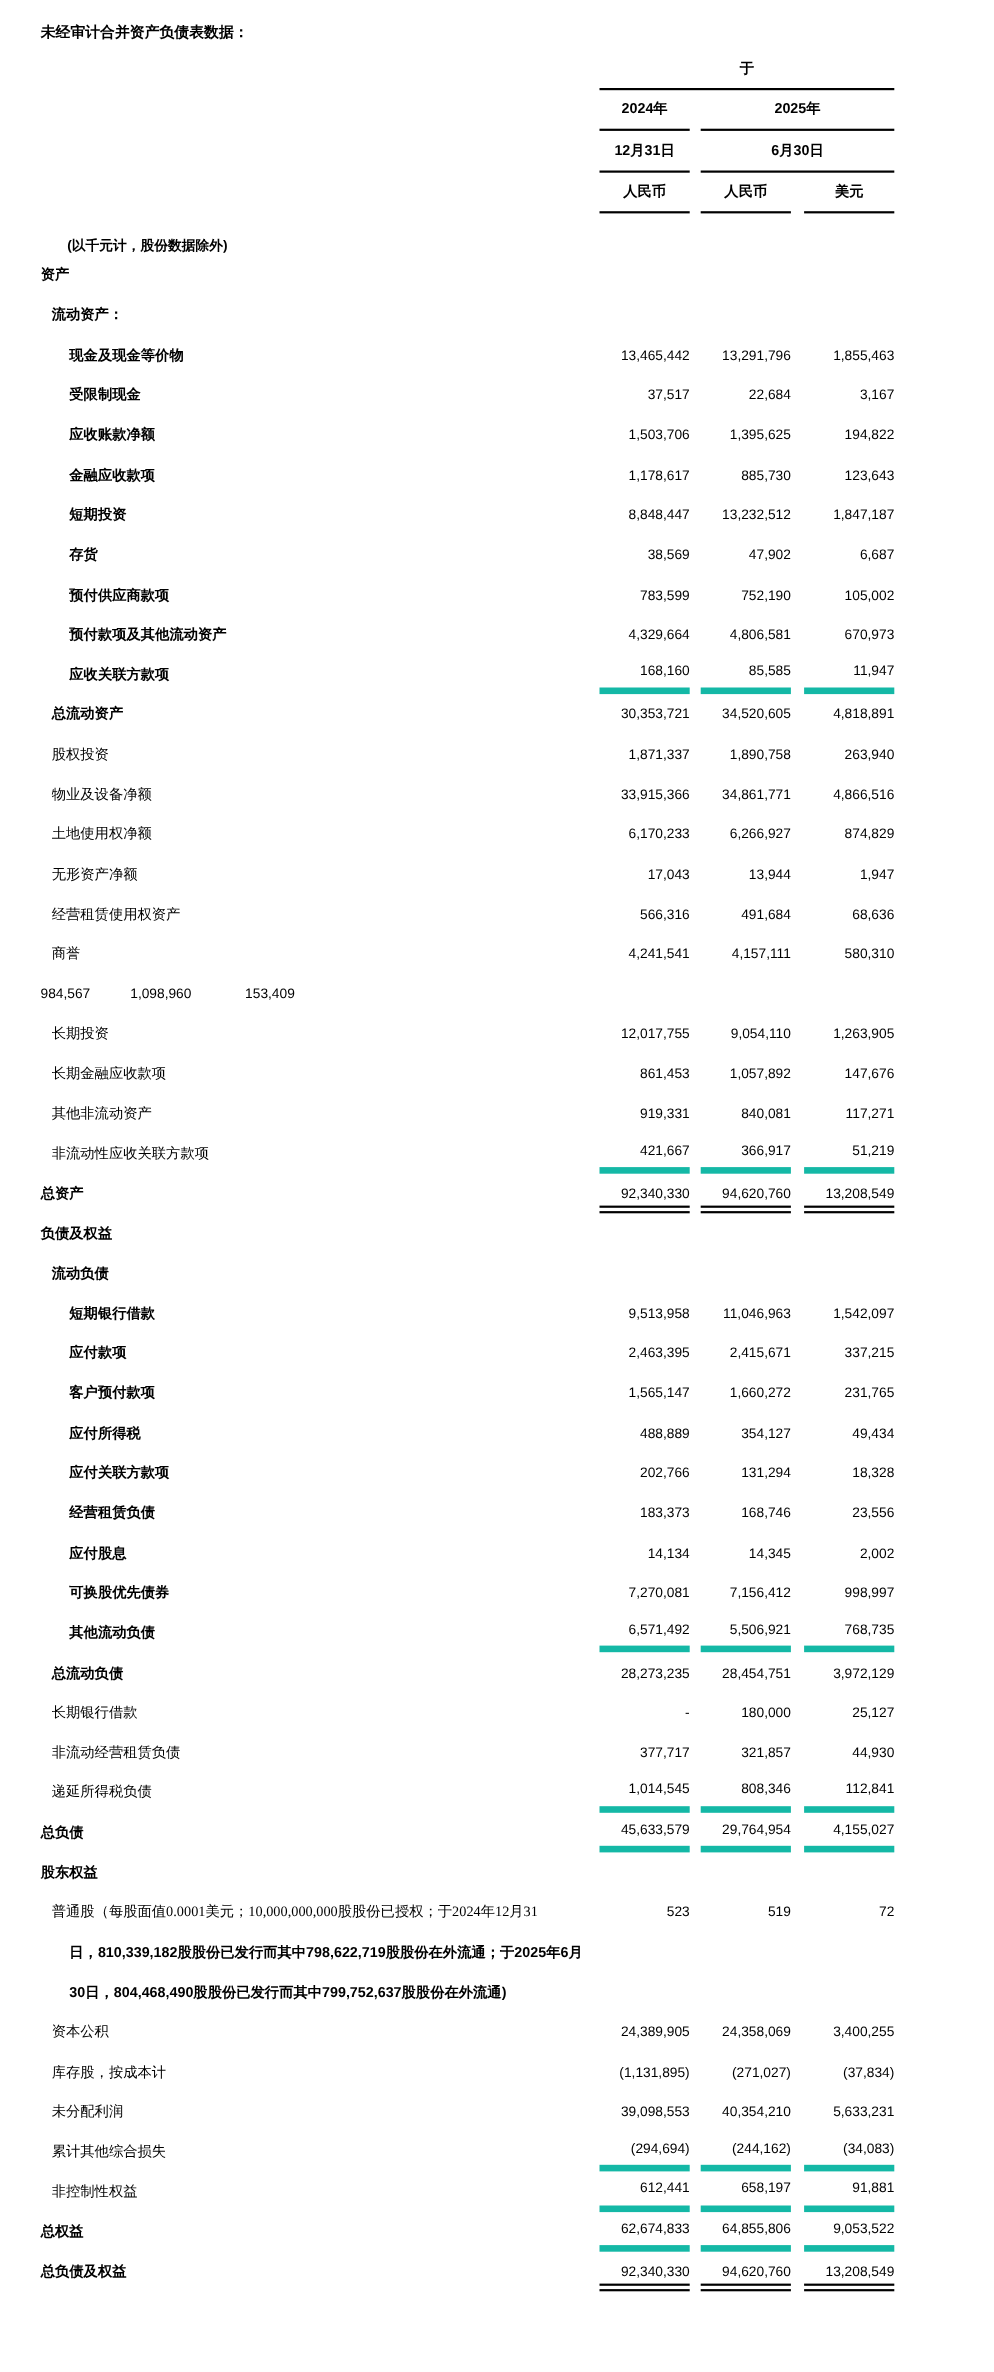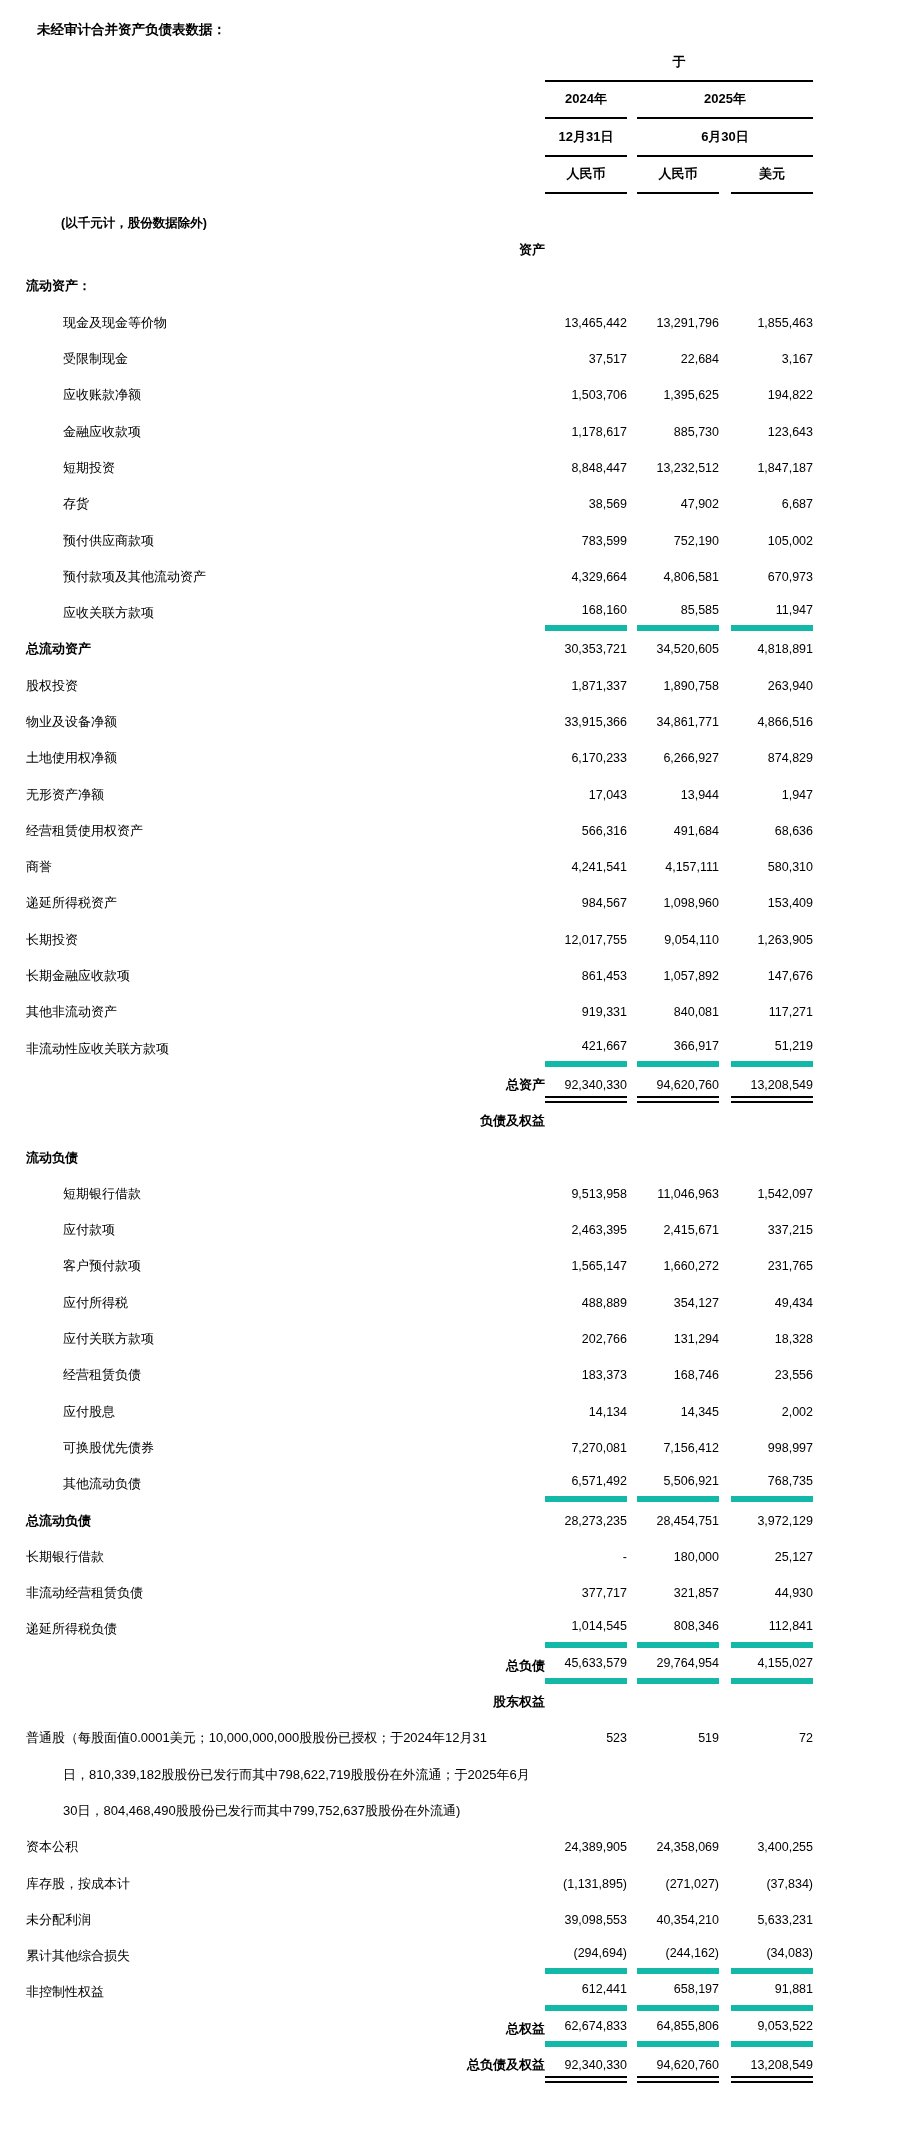--- a/index.html
+++ b/index.html
@@ -22,23 +22,23 @@
   .w23{width:176px;}
   .wall{width:268px;}
   .g10{width:10px;}
   .g12{width:12px;}
   .bb{border-bottom:2px solid #000;}
   .hnote{height:38px;flex-direction:column;}
   .hnote .wall{font-size:12.5px;}
   
   .trow{display:flex;align-items:center;height:36.3px;padding-right:91px;box-sizing:border-box;}
   .lbl{flex:1;font-size:13px;line-height:16px;min-width:0;}
-  .i0{padding-left:37px;text-align:right;}
-  .i1{padding-left:26px;}
-  .i2{padding-left:63px;}
+  .i0{padding-left:37px;}
+  .i1{padding-left:47px;font-family:Liberation Serif, serif;}
+  .i2{padding-left:63px;font-weight:bold;}
   .b{font-weight:700;}
   .v{width:82px;height:100%;display:flex;align-items:center;justify-content:flex-end;
      font-size:12.5px;box-sizing:border-box;position:relative;}
   .c2{margin-left:10px;}
   .c3{margin-left:12px;}
   .u1{border-bottom:6px solid #14b8a6;}
   .u2::after{
     content:"";position:absolute;left:0;right:0;bottom:0;height:7px;
     border-top:2px solid #000;border-bottom:2px solid #000;box-sizing:border-box;
   }
@@ -187,21 +187,20 @@
         <div class="v c2">491,684</div>
         <div class="v c3">68,636</div>
       </div>
       <div class="trow">
         <div class="lbl i1">商誉</div>
         <div class="v c1">4,241,541</div>
         <div class="v c2">4,157,111</div>
         <div class="v c3">580,310</div>
       </div>
       <div class="trow">
-        <div class="lbl i1">递延所得税资产</div>
         <div class="v c1">984,567</div>
         <div class="v c2">1,098,960</div>
         <div class="v c3">153,409</div>
       </div>
       <div class="trow">
         <div class="lbl i1">长期投资</div>
         <div class="v c1">12,017,755</div>
         <div class="v c2">9,054,110</div>
         <div class="v c3">1,263,905</div>
       </div>

